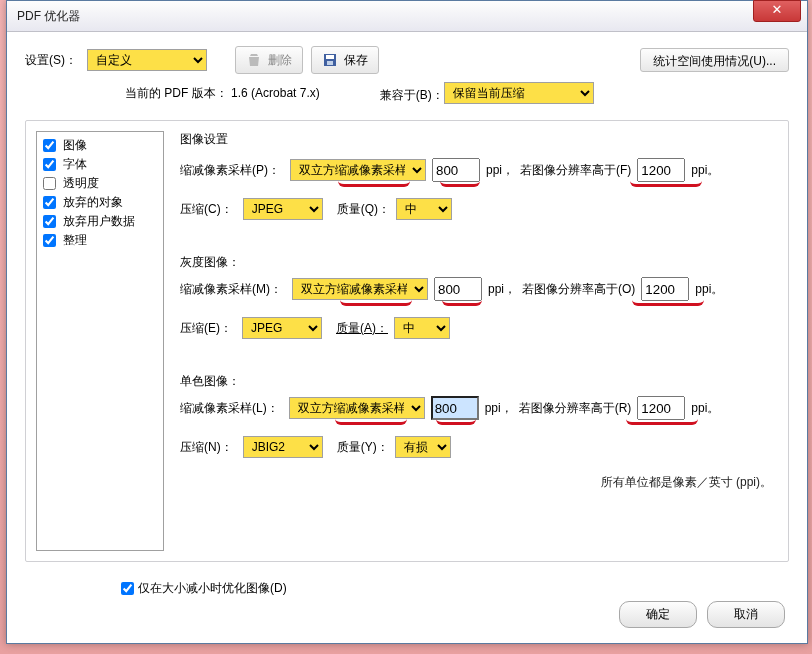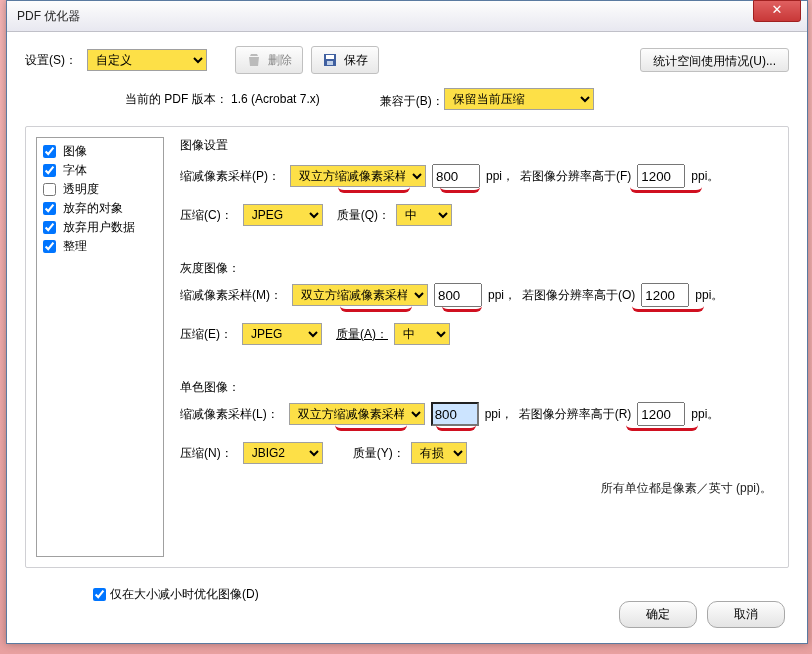--- a/index.html
+++ b/index.html
@@ -54,21 +54,21 @@
   .content {
     padding: 14px 18px 14px 18px;
     position: relative;
     height: calc(100% - 30px);
     box-sizing: border-box;
   }
   .top-row {
     display: flex;
     align-items: center;
     gap: 8px;
-    margin-bottom: 14px;
+    margin-bottom: 8px;
   }
   .label-inline { margin-right: 2px; }
   select, input[type=text] {
     font-size: 12px;
     border: 1px solid #a0a0a0;
     padding: 2px 4px;
     background: #fde047;
   }
   select {
     height: 22px;
@@ -327,29 +327,29 @@
           <span>若图像分辨率高于(R)</span>
           <input class="num-input" value="1200" style="">
           <span>ppi。</span>
           <div class="underline-red" style="left:155px;width:72px;top:22px;"></div>
           <div class="underline-red" style="left:256px;width:40px;top:22px;"></div>
           <div class="underline-red" style="left:446px;width:72px;top:22px;"></div>
         </div>
         <div class="form-row">
           <span class="field-label">压缩(N)：</span>
           <select class="sel-med"><option>JBIG2</option></select>
-          <span style="margin-left:24px;">质量(Y)：</span>
+          <span style="margin-left:8px;">质量(Y)：</span>
           <select class="sel-small"><option>有损</option></select>
         </div>
 
         <div class="units-note">所有单位都是像素／英寸 (ppi)。</div>
       </div>
     </div>
 
-    <div class="opt-row" style="margin-left:68px;">
+    <div class="opt-row" style="margin-left:96px;">
       <input type="checkbox" checked="" style="">
       <span>仅在大小减小时优化图像(D)</span>
     </div>
 
     <div class="footer">
       <div class="push-btn">确定</div>
       <div class="push-btn">取消</div>
     </div>
 
   </div>

